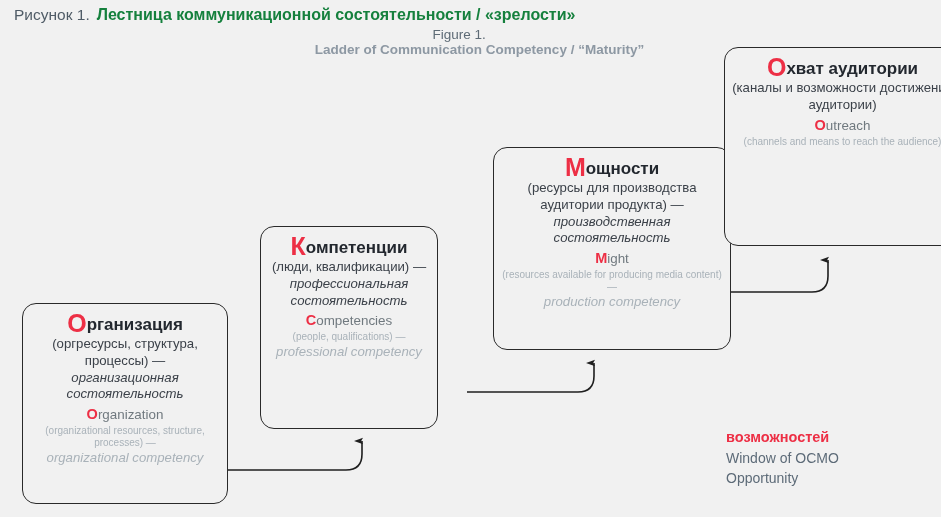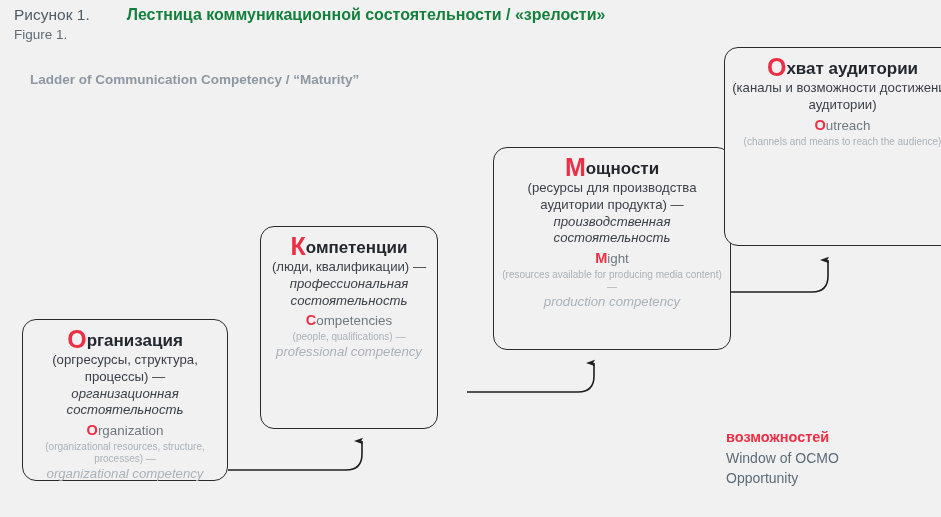--- a/index.html
+++ b/index.html
@@ -18,23 +18,22 @@
 
   
   #figure-header {
     position: absolute;
     left: 14px;
     top: 6px;
     width: 915px;
   }
   .hdr-row {
     display: flex;
-    align-items: flex-start;
+    align-items: center;
     white-space: nowrap;
-    gap: 30px;
   }
   .hdr-ru-label {
     font-size: 15.5px;
     color: #4f5b66;
     font-weight: 400;
   }
   .hdr-ru-title {
     font-size: 16px;
     color: #15803d;
     font-weight: bold;
@@ -121,21 +120,21 @@
     line-height: 1.27;
   }
   .node-en-ital {
     font-size: 13.2px;
     color: #a9b2b9;
     font-style: italic;
     line-height: 1.27;
   }
 
   
-  #box-organization { left: 22px;  top: 319px; width: 206px; height: 162px; }
+  #box-organization { left: 22px;  top: 303px; width: 206px; height: 201px; }
   #box-competencies { left: 260px; top: 226px; width: 178px; height: 203px; }
   #box-might        { left: 493px; top: 147px; width: 238px; height: 203px; }
   #box-outreach     { left: 724px; top: 47px;  width: 237px; height: 199px; }
 
   
   #okmo-legend {
     position: absolute;
     left: 726px;
     top: 428px;
     width: 200px;

